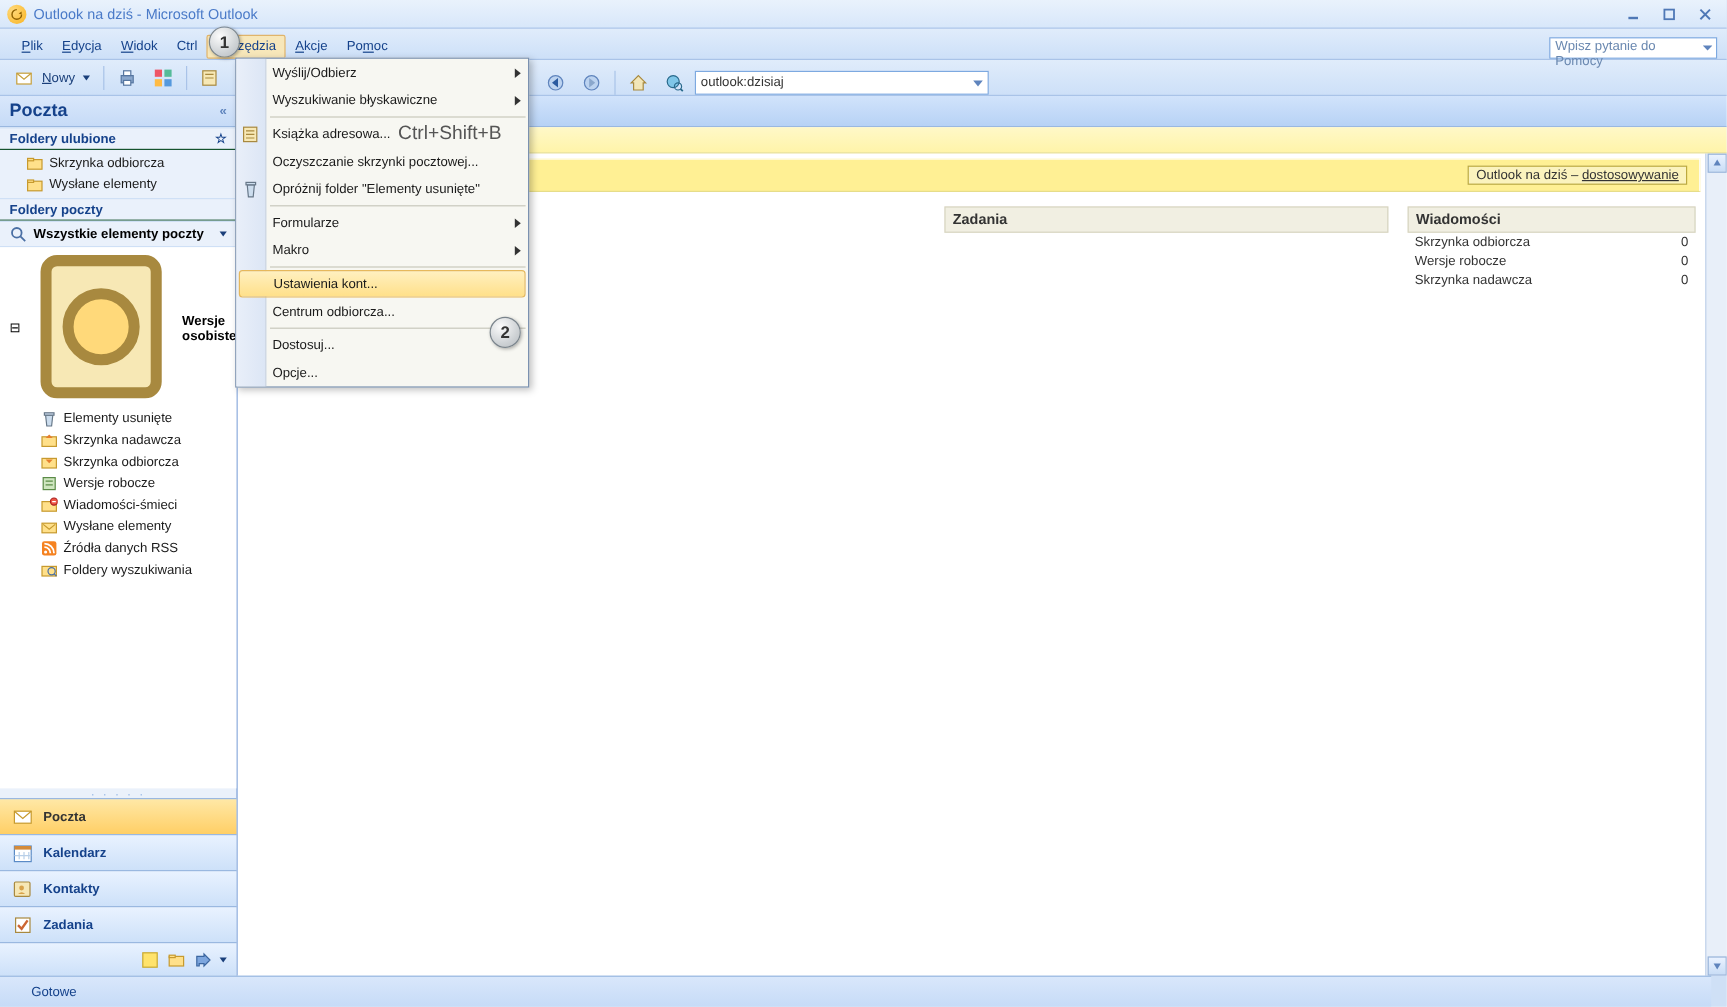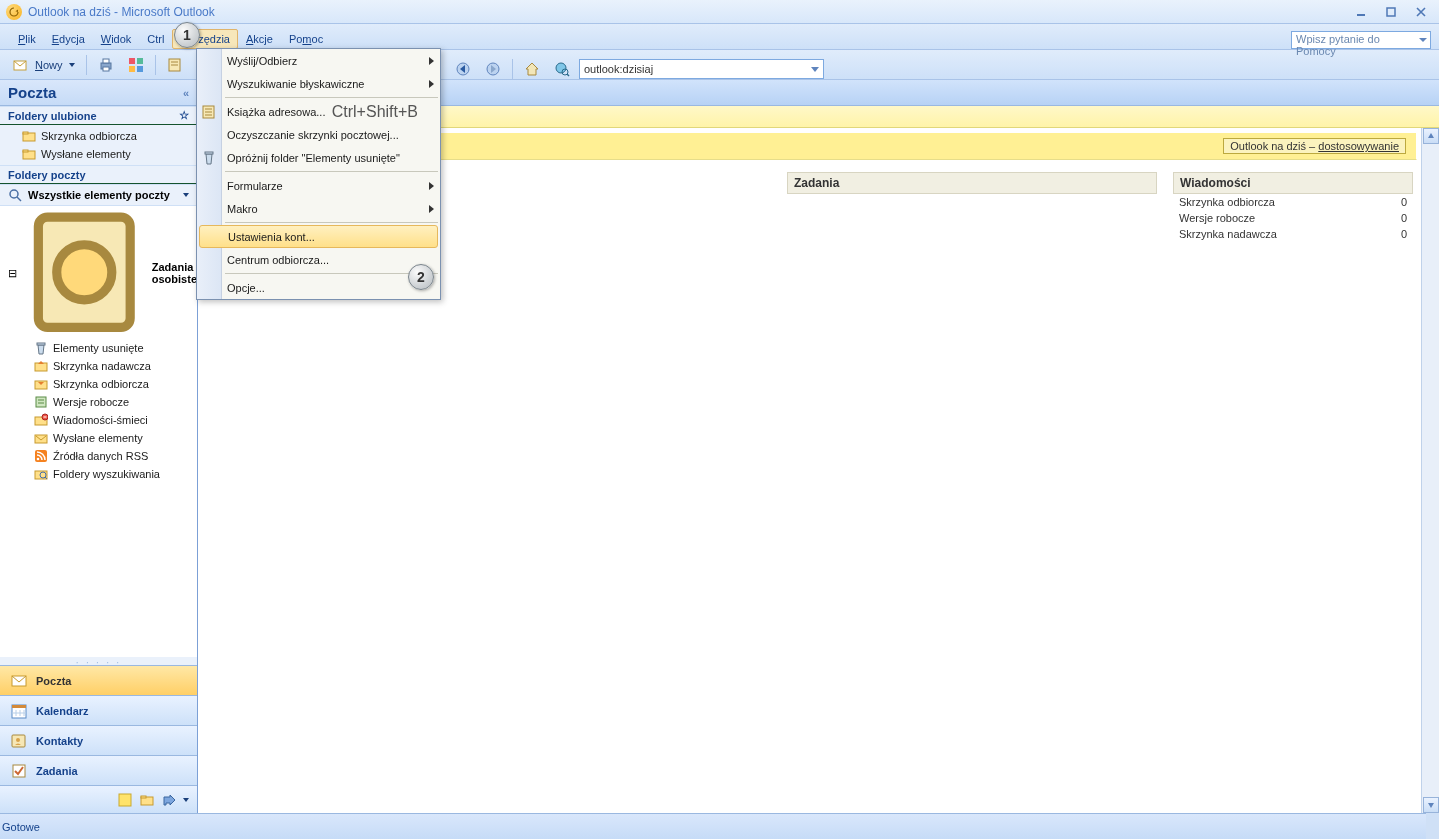--- a/index.html
+++ b/index.html
@@ -195,21 +195,21 @@
   }
   .msgrow {
     display:flex; justify-content:space-between; padding:2px 6px;
     font-size:11px; color:#333;
   }
   
   .statusbar {
     position:absolute; bottom:0; left:0; right:13px; height:26px;
     background:linear-gradient(to bottom,#d9e7fb,#c6dbf7);
     border-top:1px solid #9ab8e0;
-    display:flex; align-items:center; padding:0 2px; color:#15428b;
+    display:flex; align-items:center; padding:0 26px; color:#15428b;
   }
   
   .dropdown {
     position:absolute;
     top:48px; left:196px; 
     width:245px;
     background:#f7f7f2;
     border:1px solid #7b91b0;
     box-shadow:2px 2px 6px rgba(0,0,0,.25);
     z-index:100;
@@ -440,21 +440,21 @@
       <span class="bold">Wszystkie elementy poczty</span>
       <span class="tdrop-triangle" style="margin-left:auto"></span>
     </div>
     <div class="side-list" style="background:#fff; flex:1; overflow:auto;">
       <div class="tree-parent">
         <span>⊟</span>
         <span class="icon"><svg viewBox="0 0 14 14">
               <rect x="2" y="1" width="10" height="12" rx="1" fill="#f7e8b5" stroke="#a8893f"></rect>
               <circle cx="7" cy="7" r="3" fill="#ffd97a" stroke="#a8893f"></circle>
             </svg></span>
-        <span class="bold">Zadania osobiste</span>
+        <span class="bold">Wersje osobiste</span>
       </div>
       <div class="side-item tree-item">
         <span class="icon"><svg viewBox="0 0 14 14">
               <path d="M4 4 L5 13 L9 13 L10 4 Z" fill="#cde" stroke="#678"></path>
               <rect x="3" y="2" width="8" height="2" fill="#cde" stroke="#678"></rect>
             </svg></span>
         <span>Elementy usunięte</span>
       </div>
       <div class="side-item tree-item">
         <span class="icon"><svg viewBox="0 0 14 14">
@@ -673,19 +673,22 @@
       </div>
       <div class="dd-sep"></div>
       <div class="dd-item highlight">
         <span>Ustawienia kont...</span>
       </div>
       <div class="dd-item">
         <span>Centrum odbiorcza...</span>
       </div>
       <div class="dd-sep"></div>
       <div class="dd-item">
+        <span>Dostosuj...</span>
+      </div>
+      <div class="dd-item">
         <span>Opcje...</span>
       </div>
     </div>
 </div>
 
 <div class="callout" style="top:22px; left:174px;">1</div>
 <div class="callout" style="top:264px; left:408px;">2</div>
 
 </body></html>

